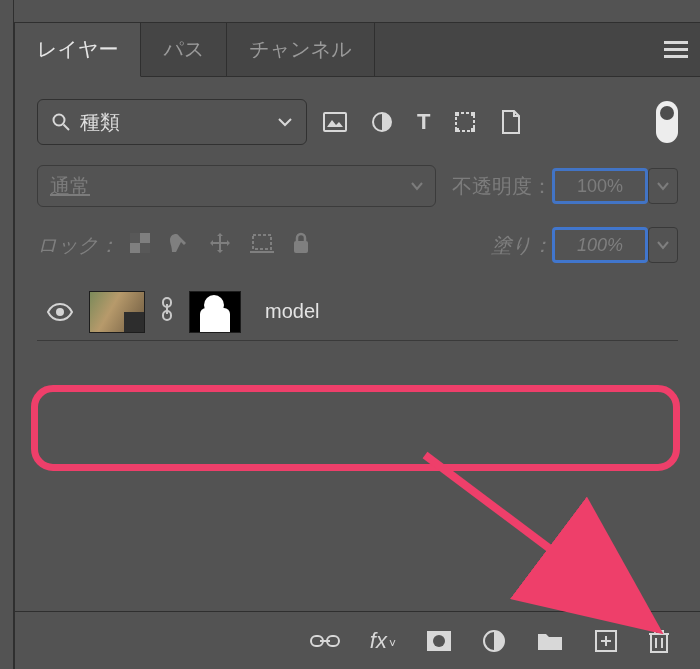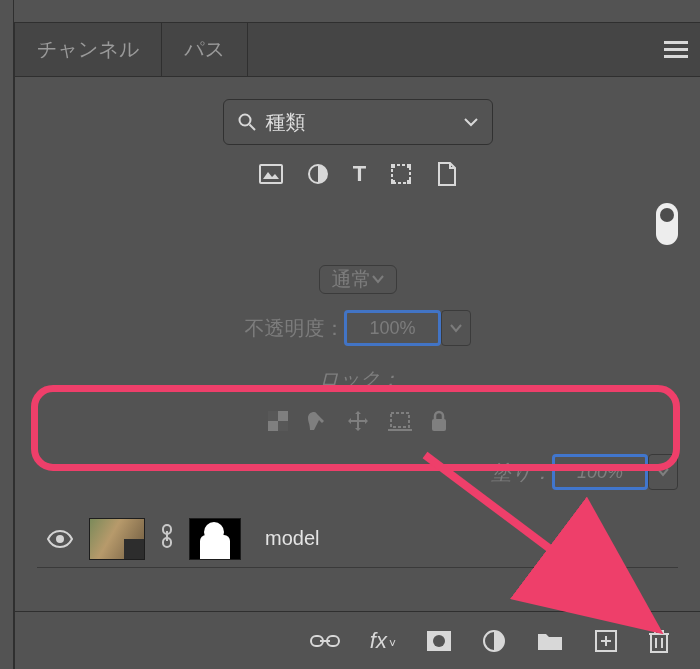--- a/index.html
+++ b/index.html
@@ -49,21 +49,20 @@
     display: flex; align-items: center; justify-content: center;
     color: #d8d8d8;
   }
   
   .body {
     padding: 22px 22px 0 22px;
   }
   .row {
     display: flex; align-items: center; gap: 16px; margin-bottom: 20px;
     color: #8e8e8e;
-    flex-direction: column;
   }
   .search-box {
     display: flex; align-items: center; gap: 10px;
     background: #535353;
     border: 1px solid #313131;
     border-radius: 6px;
     height: 46px; padding: 0 14px;
     width: 270px;
     color: #e0e0e0;
     font-size: 20px;
@@ -82,21 +81,21 @@
   .switch::after {
     content:""; position:absolute; left:4px; top:5px; width:14px; height:14px; border-radius:50%;
     background:#4d4d4d;
   }
 
   .blend-row { opacity: .7; }
   .blend-select {
     display:flex; align-items:center; justify-content:space-between;
     height: 42px; flex: 1;
     border:1px solid #313131; border-radius:6px;
-    padding: 0 12px; font-size: 20px; color:#8e8e8e;
+    padding: 0 12px; font-size: 20px; color:#8e8e8e;text-decoration:underline;
   }
   .opacity-group { display:flex; align-items:center; font-size:20px; }
   .val-field {
     display:flex; align-items:center;
     height:36px; border:3px solid #3b82f6; border-radius:4px;
     padding:0 22px; font-size:18px; color:#8e8e8e;
     min-width:72px;
   }
   .chev-btn {
     width:30px; height:36px; display:flex; align-items:center; justify-content:center;
@@ -189,22 +188,23 @@
   }
 </style>
 </head>
 <body>
 
 <div class="left-gutter"></div>
 
 <div class="panel">
 
   <div class="tabs">
+    <div class="tab active">レイヤー</div>
+    <div class="tab">パス</div>
     <div class="tab">チャンネル</div>
-    <div class="tab">パス</div>
     <div class="menu-btn">
       <svg width="24" height="18" viewBox="0 0 24 18">
         <rect y="0" width="24" height="3" fill="currentColor"></rect>
         <rect y="7" width="24" height="3" fill="currentColor"></rect>
         <rect y="14" width="24" height="3" fill="currentColor"></rect>
       </svg>
     </div>
   </div>
 
   <div class="body">

